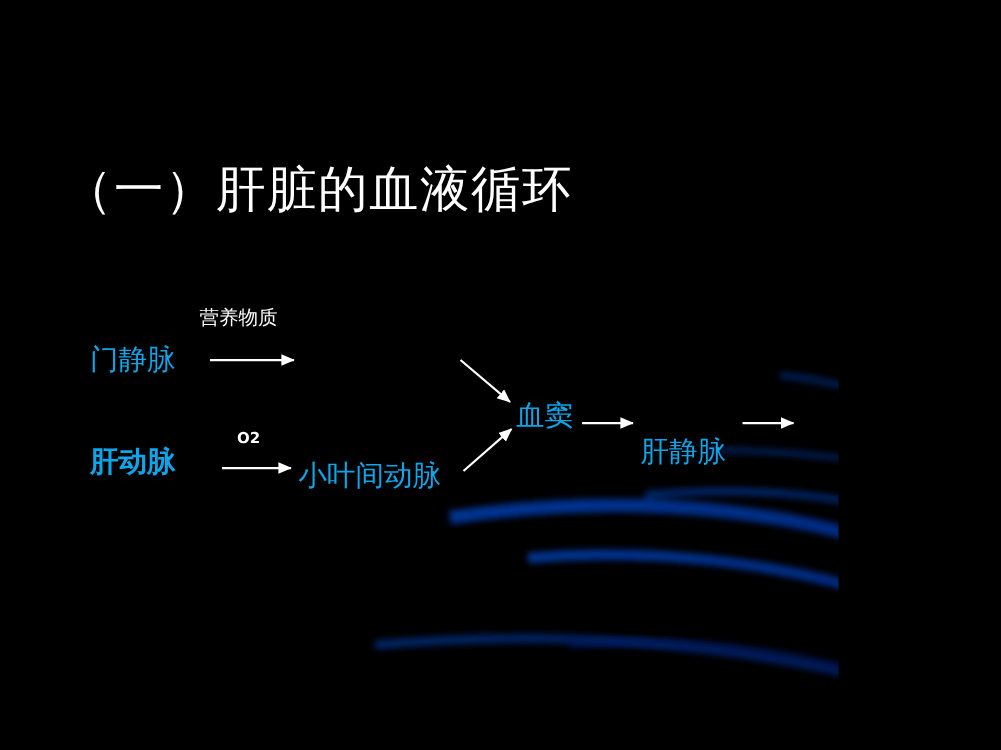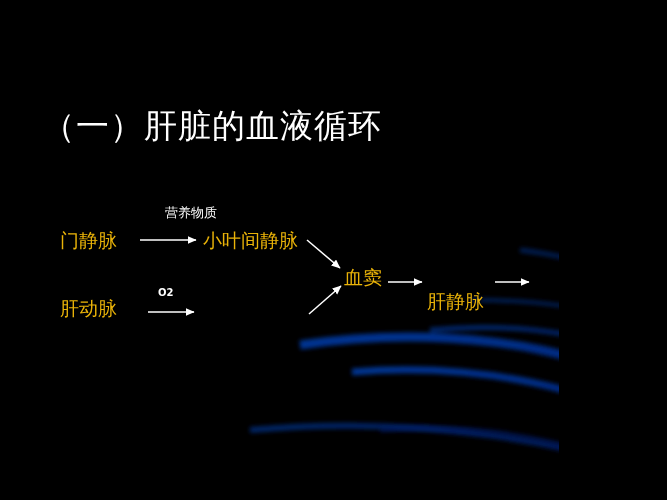--- a/index.html
+++ b/index.html
@@ -46,21 +46,21 @@
     letter-spacing: 1px;
     white-space: nowrap;
     text-shadow: 2px 2px 2px rgba(0,0,0,0.75);
   }
   
   .node {
     position: absolute;
     font-family: "DejaVu Serif", "Liberation Serif", serif;
     font-size: 19px;
     line-height: 1;
-    color: #eab308;
+    color: #0ea5e9;
     white-space: nowrap;
     text-shadow: 1px 1px 2px rgba(0,0,0,0.65);
   }
   .minilabel {
     position: absolute;
     font-family: "DejaVu Sans", "Liberation Sans", sans-serif;
     font-size: 13px;
     line-height: 1;
     color: #ffffff;
     white-space: nowrap;
@@ -124,21 +124,21 @@
 
       <line x1="309" y1="314" x2="341" y2="286"></line>
 
       <line x1="388" y1="282" x2="422" y2="282"></line>
 
       <line x1="495" y1="282" x2="529" y2="282"></line>
     </g>
   </svg>
 
   <div class="node" style="left:60px;  top:231px;">门静脉</div>
-  <div class="node" style="left:203px; top:231px;">小叶间静脉</div>
-  <div class="node" style="left:60px;  top:299px;">肝动脉</div>
+  <div class="node" style="left:60px;  top:299px;font-weight:bold;">肝动脉</div>
+  <div class="node" style="left:199px; top:308px;">小叶间动脉</div>
   <div class="node" style="left:344px; top:268px;">血窦</div>
   <div class="node" style="left:427px; top:272px;margin-top:20px;">肝静脉</div>
 
-  <div class="minilabel" style="left:133px; top:206px;margin-left:32px;">营养物质</div>
+  <div class="minilabel" style="left:133px; top:206px;">营养物质</div>
   <div class="minilabel bold" style="left:158px; top:288px;">O2</div>
 
 </div>
 
 </body></html>

